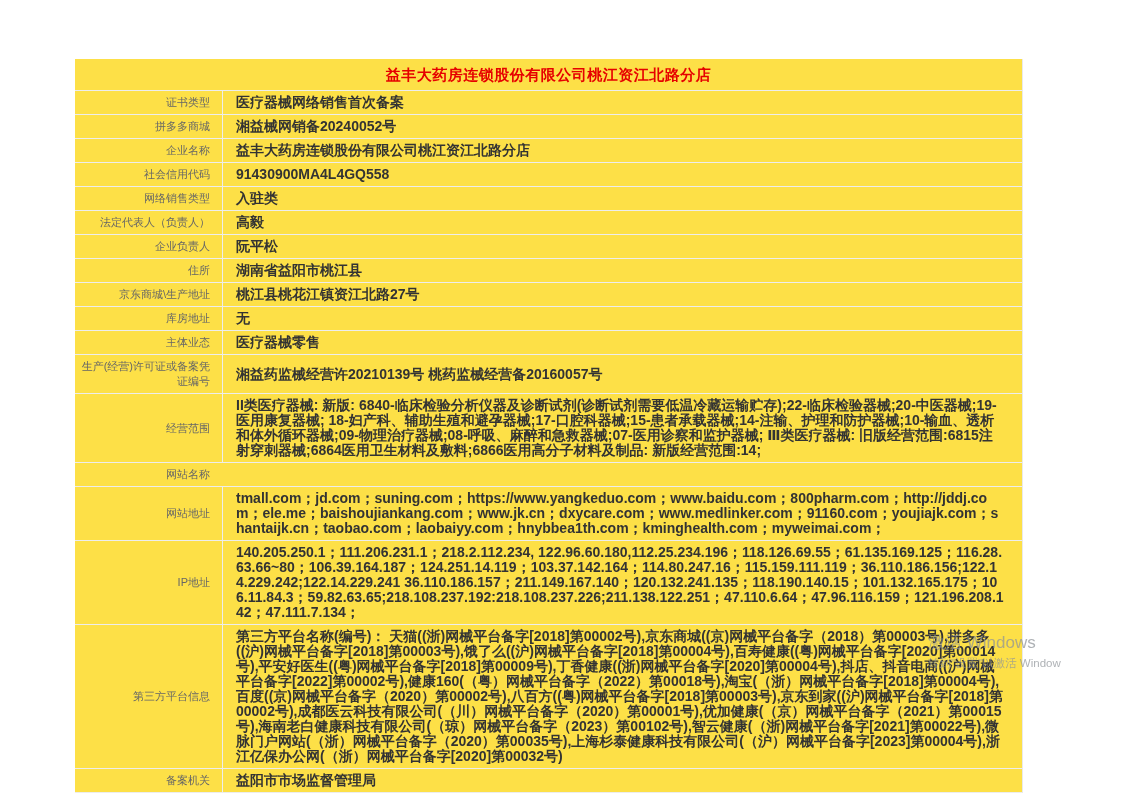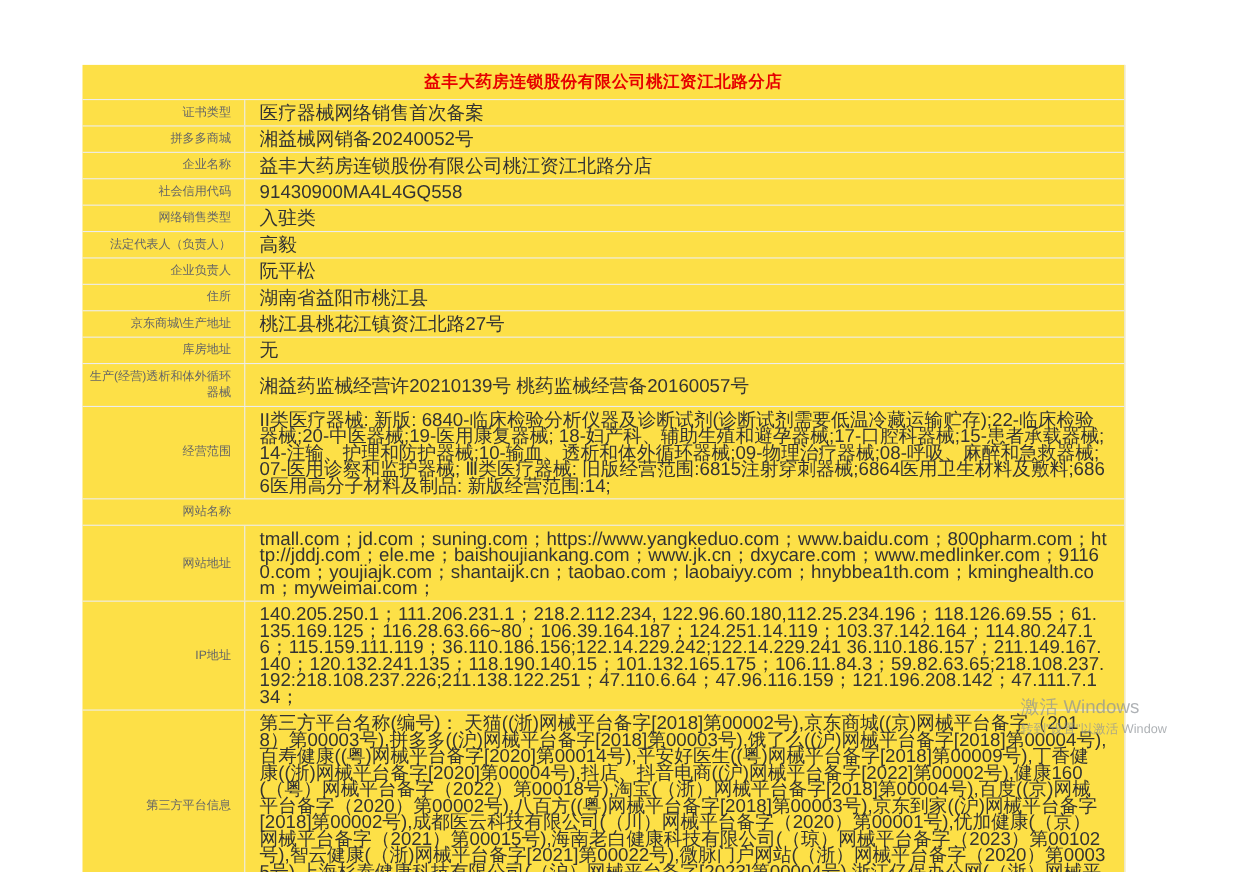--- a/index.html
+++ b/index.html
@@ -24,21 +24,21 @@
     width:147px; flex-shrink:0; box-sizing:border-box;
     display:flex; align-items:center; justify-content:flex-end;
     padding:4px 12px 4px 4px;
     color:#666; font-size:11px; line-height:15px; text-align:right;
   }
   .cell-value {
     flex:1; box-sizing:border-box;
     display:flex; align-items:center;
     border-left:1px solid #ededed;
     padding:4px 16px 4px 13px;
-    color:#333; font-weight:normal; font-size:17px; line-height:15px;
+    color:#333; font-weight:bold; font-size:14px; line-height:15px;
     word-break:break-all;
   }
   .wm {
     position:absolute; left:928px; top:633px;
     color:#8f9499; opacity:0.72; pointer-events:none;
   }
   .wm-l1 { font-size:17px; line-height:20px; }
   .wm-l2 { font-size:11.5px; line-height:14px; margin-top:3px; white-space:nowrap; }
 </style>
 </head>
@@ -81,21 +81,25 @@
   </div>
   <div class="row">
     <div class="cell-label">京东商城\生产地址</div>
     <div class="cell-value">桃江县桃花江镇资江北路27号</div>
   </div>
   <div class="row">
     <div class="cell-label">库房地址</div>
     <div class="cell-value">无</div>
   </div>
   <div class="row">
-    <div class="cell-label">生产(经营)透析和体外循环器械</div>
+    <div class="cell-label">主体业态</div>
+    <div class="cell-value">医疗器械零售</div>
+  </div>
+  <div class="row">
+    <div class="cell-label">生产(经营)许可证或备案凭证编号</div>
     <div class="cell-value">湘益药监械经营许20210139号 桃药监械经营备20160057号</div>
   </div>
   <div class="row">
     <div class="cell-label">经营范围</div>
     <div class="cell-value">II类医疗器械: 新版: 6840-临床检验分析仪器及诊断试剂(诊断试剂需要低温冷藏运输贮存);22-临床检验器械;20-中医器械;19-医用康复器械; 18-妇产科、辅助生殖和避孕器械;17-口腔科器械;15-患者承载器械;14-注输、护理和防护器械;10-输血、透析和体外循环器械;09-物理治疗器械;08-呼吸、麻醉和急救器械;07-医用诊察和监护器械; Ⅲ类医疗器械: 旧版经营范围:6815注射穿刺器械;6864医用卫生材料及敷料;6866医用高分子材料及制品: 新版经营范围:14;</div>
   </div>
   <div class="row">
     <div class="cell-label">网站名称</div>
   </div>
   <div class="row">

